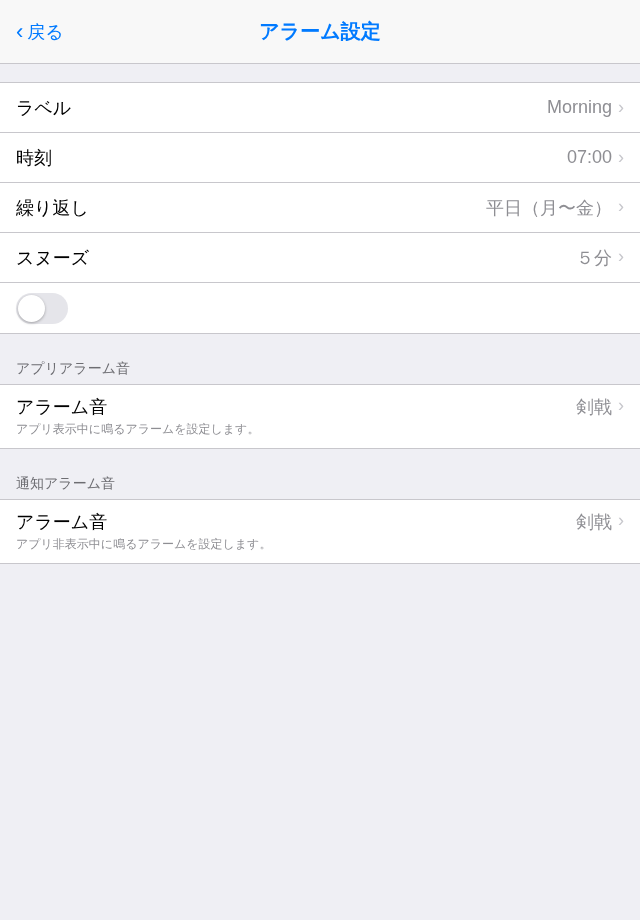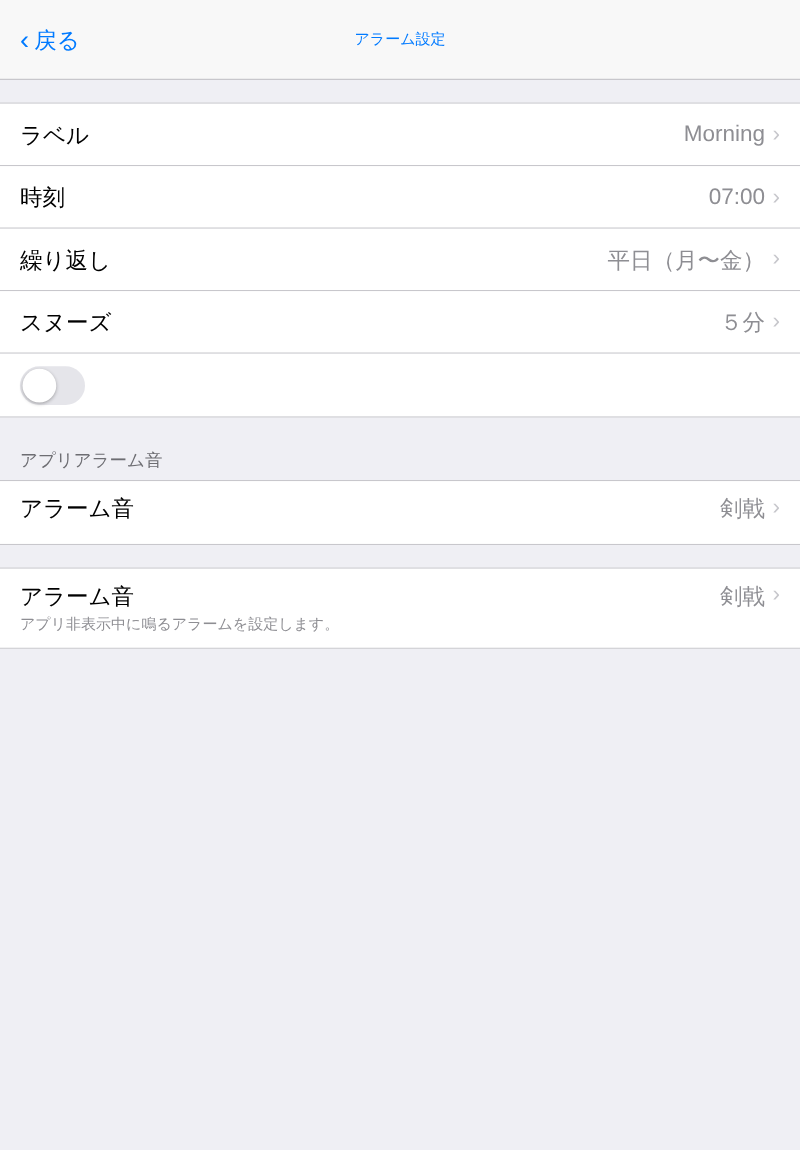--- a/index.html
+++ b/index.html
@@ -30,22 +30,22 @@
       cursor: pointer;
       display: flex;
       align-items: center;
       gap: 4px;
     }
     .nav-chevron-left {
       font-size: 22px;
       color: #007aff;
     }
     .nav-title {
-      font-size: 12px;
-      font-weight: 400;
+      font-size: 20px;
+      font-weight: 700;
       color: #007aff;
     }
 
     
     .section-group {
       margin-top: 18px;
     }
     .section-label {
       font-size: 14px;
       color: #6d6d72;
@@ -239,28 +239,30 @@
   <div class="table">
 
     <div class="row row-with-sub">
       <div class="row-top">
         <span class="row-left">アラーム音</span>
         <div class="row-right">
           <span>剣戟</span>
           <span class="row-chevron">›</span>
         </div>
       </div>
+      <span class="row-subtitle">アプリ表示中に鳴るアラームを設定します。</span>
     </div>
 
 
 
   </div>
 </div>
 
 <div class="section-group">
+  <div class="section-label">通知アラーム音</div>
   <div class="table">
 
     <div class="row row-with-sub">
       <div class="row-top">
         <span class="row-left">アラーム音</span>
         <div class="row-right">
           <span>剣戟</span>
           <span class="row-chevron">›</span>
         </div>
       </div>

